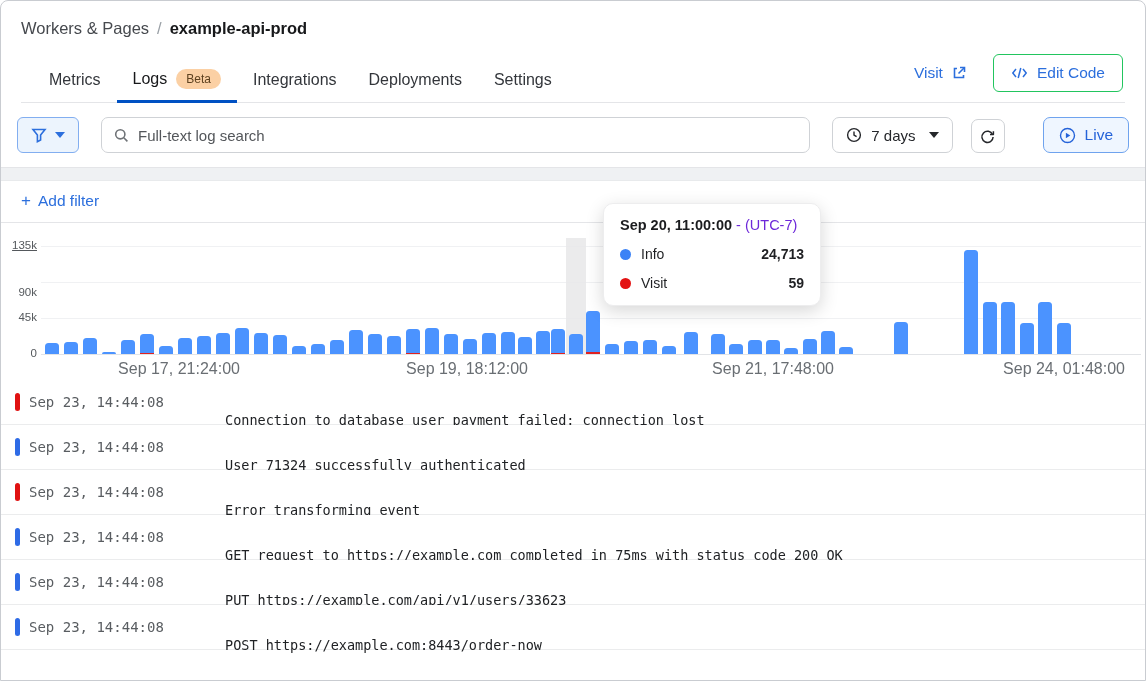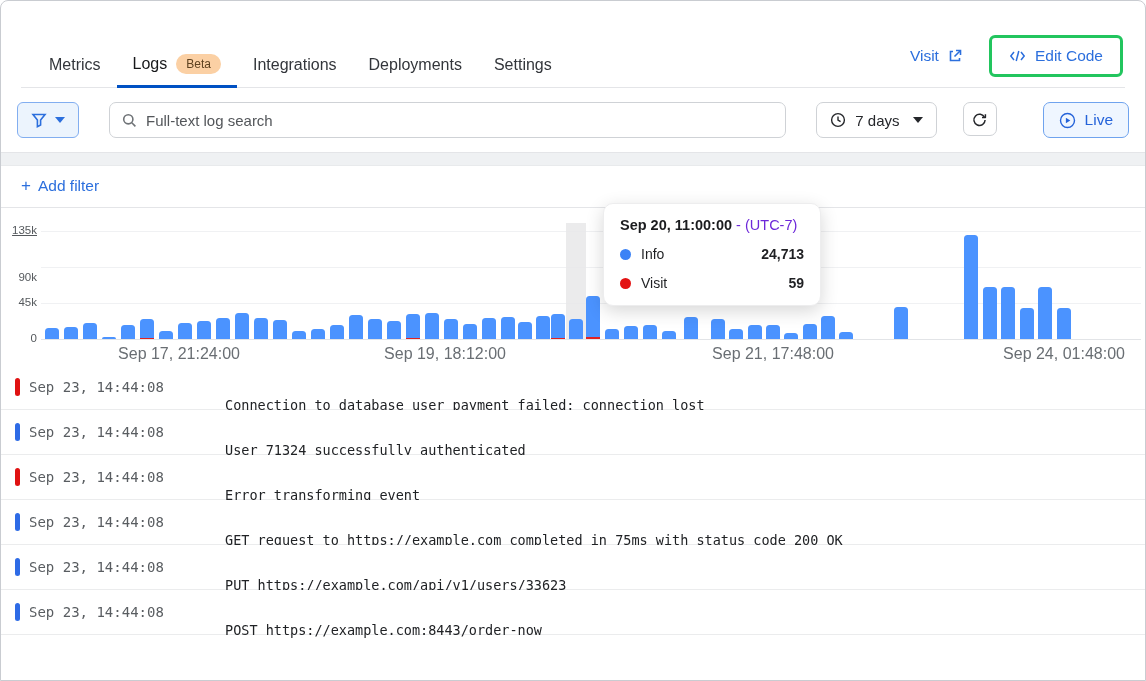--- a/index.html
+++ b/index.html
@@ -16,25 +16,25 @@
   .crumb .cur { color:#17181a; font-weight:bold; }
   .tabrow { display:flex; align-items:flex-end; margin-top:16px; border-bottom:1px solid #e4e5e8;
     padding:0 0 0 12px; }
   .tab { position:relative; font-size:16px; color:#33363b; padding:10px 16px 13px 16px; cursor:pointer;
     display:flex; align-items:center; gap:9px; }
   .tab.active { color:#17181a; }
   .tab.active::after { content:""; position:absolute; left:0; right:0; bottom:-1px; height:3px; background:#0051c3; }
   .beta { background:#fbd0a4; color:#5e4220; font-size:12px; border-radius:10px; padding:3px 10px; }
   .hdr-right { margin-left:auto; display:flex; align-items:center; gap:26px; padding-bottom:10px; padding-right:2px;}
   .visit { color:#2c6fdd; font-size:15.5px; display:flex; align-items:center; gap:8px; cursor:pointer; }
-  .btn-edit { display:flex; align-items:center; gap:9px; border:3px solid #22c55e; color:#2c6fdd;
+  .btn-edit { display:flex; align-items:center; gap:9px; border:1px solid #22c55e; color:#2c6fdd;
     background:#fff; font-size:15.5px; border-radius:6px; padding:9px 17px; cursor:pointer;
     font-family:"Liberation Sans", sans-serif; }
   
-  .fbar { display:flex; align-items:flex-start; gap:30px; padding:14px 16px; }
+  .fbar { display:flex; align-items:flex-end; gap:22px; padding:14px 16px; }
   .btn-filter { width:62px; height:36px; background:#ecf4fd; border:1px solid #82aef0; border-radius:6px;
     display:flex; align-items:center; justify-content:center; gap:8px; cursor:pointer; }
   .search { flex:1; height:36px; border:1px solid #cfd2d6; border-radius:7px; display:flex; align-items:center;
     gap:9px; padding:0 12px; background:#fff; }
   .search input { border:none; outline:none; flex:1; font-size:15px; color:#33363b;
     font-family:"Liberation Sans", sans-serif; background:transparent; }
   .search input::placeholder { color:#53565a; }
   .btn-range { height:36px; background:#fff; border:1px solid #cfd2d6; border-radius:7px; display:flex;
     align-items:center; gap:9px; padding:0 13px; font-size:15px; color:#25272b; cursor:pointer;
     font-family:"Liberation Sans", sans-serif; }
@@ -79,20 +79,25 @@
   .lrow .ind.info  { background:#2e6be6; }
   .lrow .ts { padding-left:28px; width:224px; flex:none; font-size:14px; color:#595d61; }
   .lrow .msg { font-size:13.5px; color:#202225; white-space:nowrap;margin-top:36px; }
 </style>
 </head>
 <body>
 
 <div class="frame">
 
   <div class="hdr">
+    <div class="crumb">
+      <span>Workers &amp; Pages</span>
+      <span class="sep">/</span>
+      <span class="cur">example-api-prod</span>
+    </div>
     <div class="tabrow">
       <div class="tab">
         <span>Metrics</span>
       </div>
       <div class="tab active">
         <span>Logs</span>
         <span class="beta">Beta</span>
       </div>
       <div class="tab">
         <span>Integrations</span>
@@ -331,21 +336,21 @@
         <div class="bar" style="left: 979px;">
           <div class="info" style="height: 31px; background: rgb(75, 147, 255);"></div>
         </div>
         <div class="bar" style="left: 997px;">
           <div class="info" style="height: 52px; background: rgb(75, 147, 255);"></div>
         </div>
         <div class="bar" style="left: 1016px;">
           <div class="info" style="height: 31px; background: rgb(75, 147, 255);"></div>
         </div>
         <div class="xlab" style="left: 138px;">Sep 17, 21:24:00</div>
-        <div class="xlab" style="left: 404px;">Sep 19, 18:12:00</div>
+        <div class="xlab" style="left: 426px;">Sep 19, 18:12:00</div>
         <div class="xlab" style="left: 732px;">Sep 21, 17:48:00</div>
         <div class="xlab" style="left: 1023px;">Sep 24, 01:48:00</div>
       </div>
   </div>
 
   <div class="tip">
     <div class="title">
       <span>Sep 20, 11:00:00</span>
       <span class="tz"> <span>-</span>
       <span>(UTC-7)</span></span>

